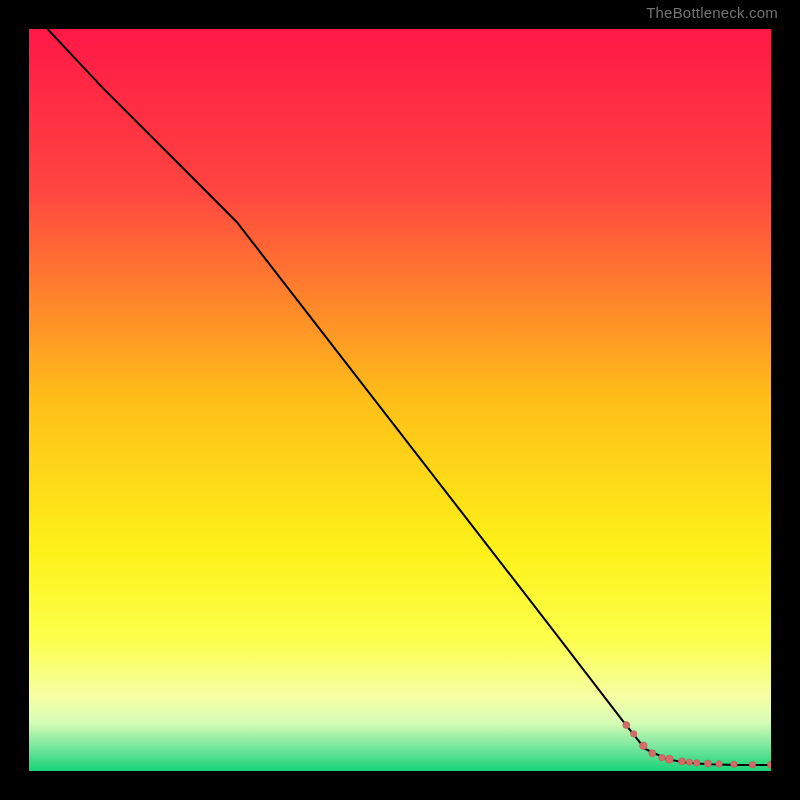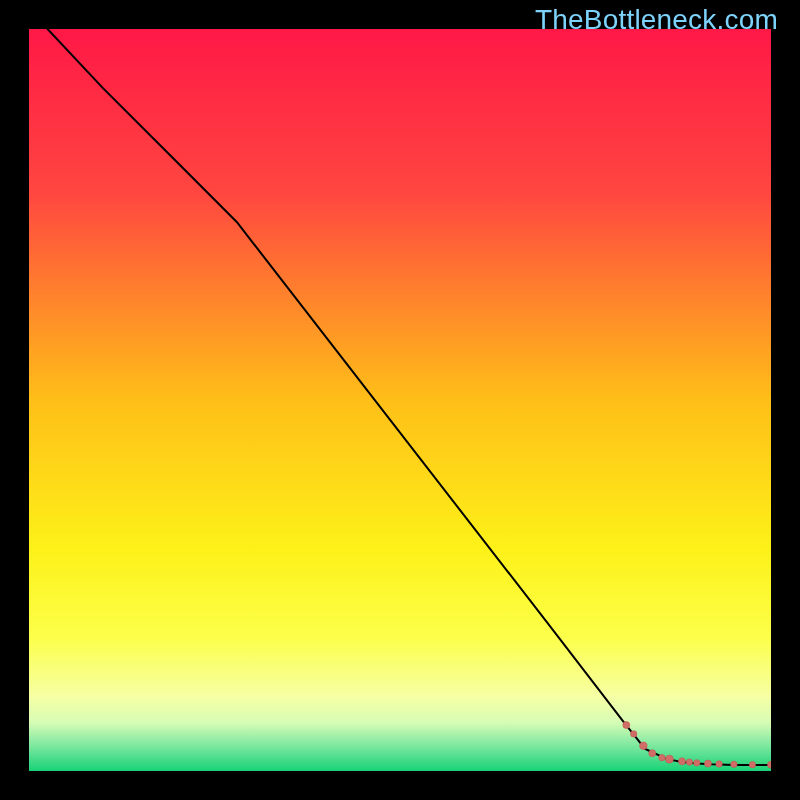--- a/index.html
+++ b/index.html
@@ -14,22 +14,22 @@
   .frame {
     position: relative;
     width: 800px;
     height: 800px;
     background: #000;
   }
   .watermark {
     position: absolute;
     top: 4px;
     right: 22px;
-    color: #7dd3fc;
-    font-size: 28px;
+    color: #737373;
+    font-size: 15px;
     font-weight: 400;
     letter-spacing: 0.2px;
     z-index: 5;
   }
   .plot {
     position: absolute;
     left: 29px;
     top: 29px;
     width: 742px;
     height: 742px;

